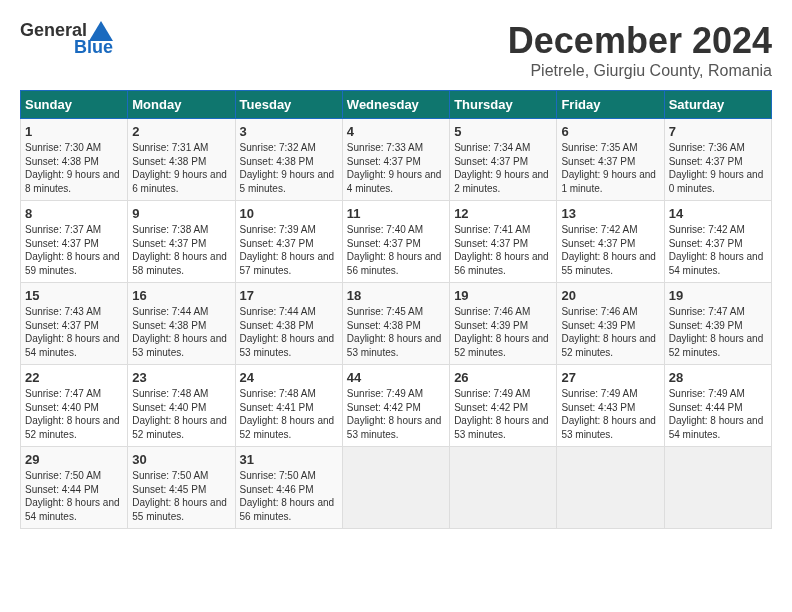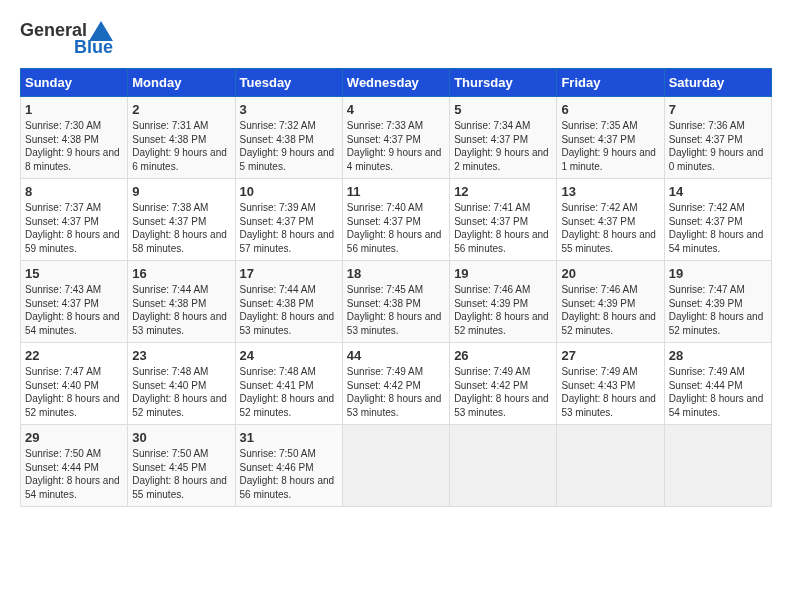--- a/index.html
+++ b/index.html
@@ -50,21 +50,21 @@
     }
     .subtitle {
       font-size: 16px;
       color: #555;
     }
     table {
       width: 100%;
       border-collapse: collapse;
     }
     thead tr {
-      background-color: #1d4ed8;
+      background-color: #0f766e;
     }
     thead th {
       color: white;
       font-size: 13px;
       font-weight: bold;
       padding: 6px 4px;
       text-align: left;
       border: 1px solid #1a6abf;
     }
     tbody tr {
@@ -106,20 +106,24 @@
 
 <div class="header-area">
   <div class="logo">
     <div class="logo-text">
       <span class="logo-general">General</span>
       <svg class="logo-icon" viewBox="0 0 24 20" xmlns="http://www.w3.org/2000/svg">
         <polygon points="12,0 24,20 0,20" fill="#1a6abf"></polygon>
       </svg>
     </div>
     <span class="logo-blue" style="font-size:18px;font-weight:bold;margin-top:-4px;">Blue</span>
+  </div>
+  <div class="title-area">
+    <div class="month-title">December 2024</div>
+    <div class="subtitle">Pietrele, Giurgiu County, Romania</div>
   </div>
 </div>
 
 <table>
   <thead>
     <tr>
     <th>Sunday</th>
         <th>Monday</th>
         <th>Tuesday</th>
         <th>Wednesday</th>

